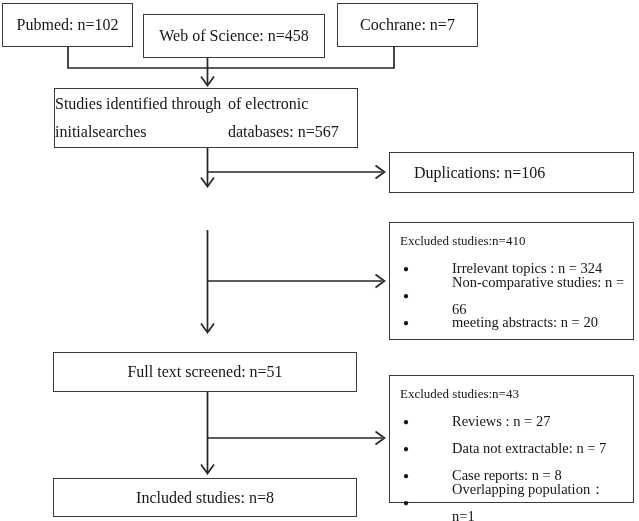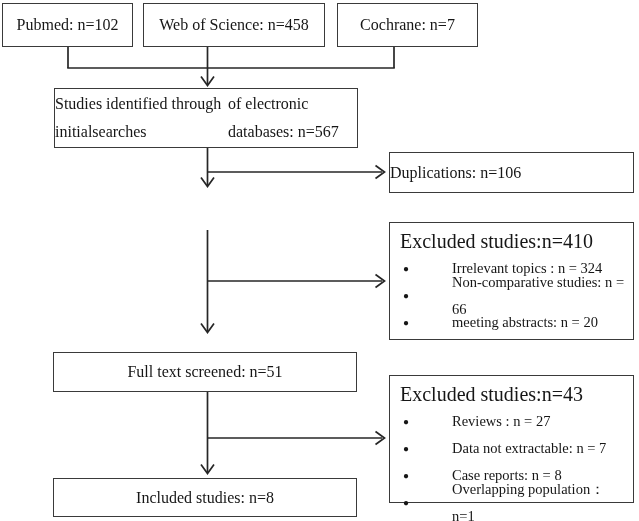--- a/index.html
+++ b/index.html
@@ -17,29 +17,29 @@
     box-sizing:border-box;
     border:1.5px solid #3a3a3a;
     background:#ffffff;
     display:flex;
     align-items:center;
     justify-content:center;
     font-size:16px;
     line-height:20px;
   }
   .box.two-line{flex-direction:row;line-height:28px;}
-  .box.left-align{justify-content:flex-start;text-align:left;padding-left:0;}
+  .box.left-align{justify-content:flex-start;text-align:left;padding-left:24px;}
   .box.excl{
     flex-direction:column;
     align-items:stretch;
     justify-content:flex-start;
     padding:7px 4px 0 10px;
     text-align:left;
   }
-  .excl-title{font-size:20px;line-height:22px;margin-bottom:3px;}
+  .excl-title{font-size:13px;line-height:22px;margin-bottom:3px;}
   .bullet-row{display:flex;align-items:center;height:27px;font-size:14.5px;line-height:27px;}
   .bullet{
     width:52px;flex:0 0 52px;
     font-size:10px;
     display:flex;align-items:center;
     padding-left:3px;box-sizing:border-box;
   }
 </style>
 </head>
 <body>
@@ -66,21 +66,21 @@
 
     <path d="M207.5 377 V473"></path>
     <polyline points="201,464.5 207.5,473.5 214,464.5"></polyline>
     <path d="M207.5 438 H382"></path>
     <polyline points="375.5,431.5 384.5,438 375.5,444.5"></polyline>
   </svg>
 
   <div class="box" style="left:2px;top:3px;width:131px;height:44px">
     <span>Pubmed: n=102</span>
   </div>
-  <div class="box" style="left:143px;top:3px;width:182px;height:44px">
+  <div class="box" style="left:143px;top:14px;width:182px;height:44px">
     <span>Web of Science: n=458</span>
   </div>
   <div class="box" style="left:337px;top:3px;width:141px;height:44px">
     <span>Cochrane: n=7</span>
   </div>
 
   <div class="box two-line" style="left:54px;top:88px;width:304px;height:60px">
     <span>Studies identified through initialsearches</span>
     <span>of electronic databases: n=567</span>
   </div>

